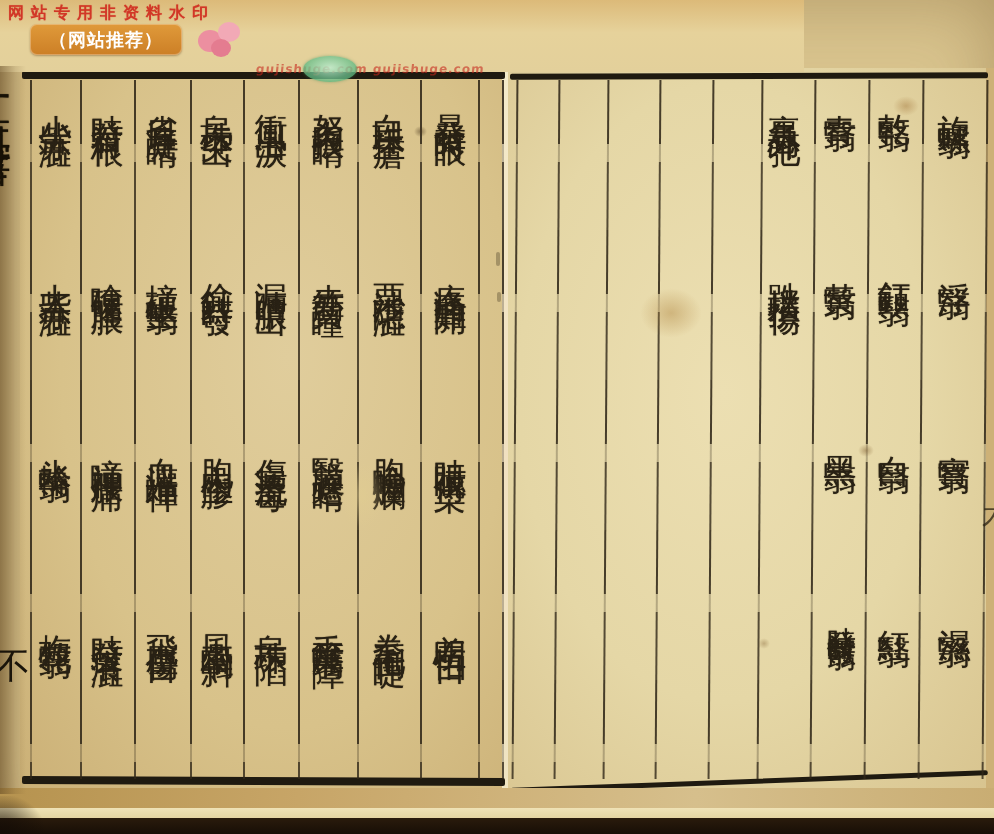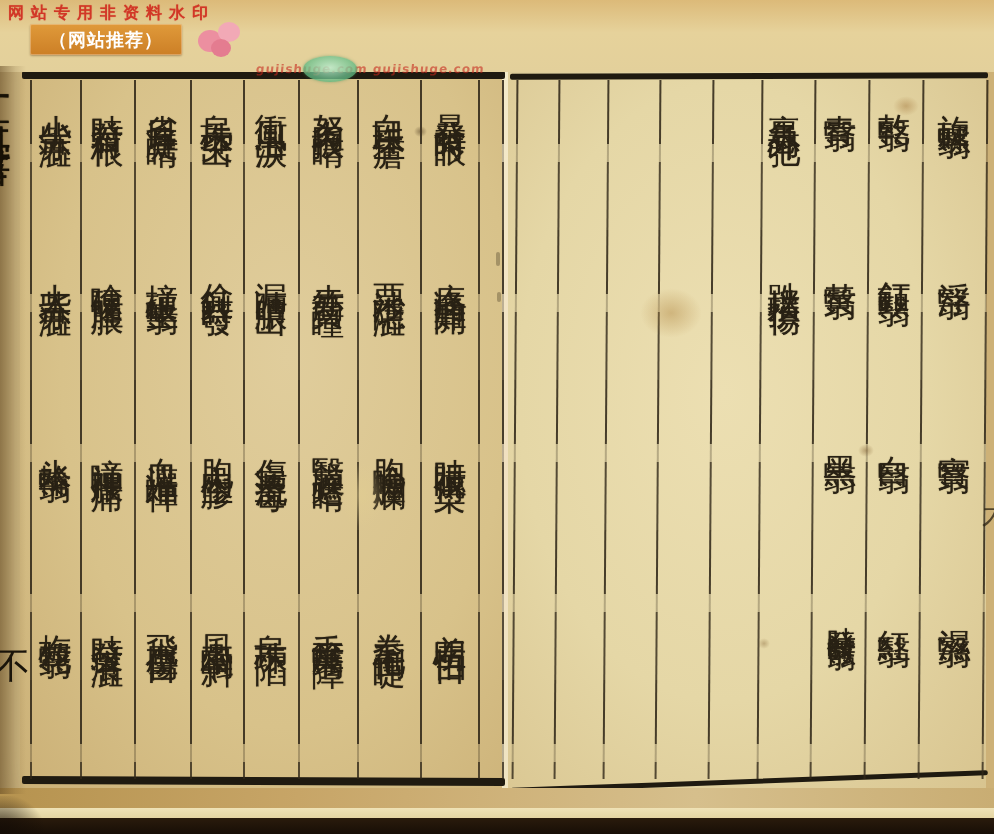--- a/index.html
+++ b/index.html
@@ -3,28 +3,28 @@
 <meta charset="utf-8">
 <style>
   html,body{margin:0;padding:0;}
   body{width:994px;height:834px;overflow:hidden;position:relative;
        font-family:"DejaVu Serif","Liberation Serif",serif;
        background:#d9c48e;}
   .screen{position:absolute;inset:0;overflow:hidden;
        box-shadow:inset 0 0 70px rgba(110,80,35,.38);}
 
   
-  .top-strip{position:absolute;left:0;top:0;width:994px;height:72px;
+  .top-strip{position:absolute;left:0;top:0;width:804px;height:72px;
        background:linear-gradient(180deg,#dcba79 0%,#e6d29b 45%,#e3d09b 100%);}
   .wm-red-line{position:absolute;left:8px;top:3px;font-size:16px;font-weight:bold;
        letter-spacing:7px;color:#d0241a;opacity:.88;white-space:nowrap;
        text-shadow:0 0 1px rgba(208,36,26,.6);
        font-family:"DejaVu Sans","Liberation Sans",sans-serif;}
   .wm-badge{position:absolute;left:30px;top:24px;width:152px;height:31px;
-       background:linear-gradient(180deg,#e09a3a,#cc7f26);border-radius:2px;
+       background:linear-gradient(180deg,#e09a3a,#cc7f26);border-radius:7px;
        display:flex;align-items:center;justify-content:center;
        box-shadow:0 1px 2px rgba(90,60,20,.4), inset 0 0 0 1px rgba(255,255,255,.28);}
   .wm-badge span{color:#fff;font-weight:bold;font-size:18px;letter-spacing:1px;
        font-family:"DejaVu Sans","Liberation Sans",sans-serif;white-space:nowrap;}
   .wm-flower{position:absolute;left:198px;top:22px;width:56px;height:40px;}
   .wm-flower i{position:absolute;border-radius:50%;display:block;}
   .wm-flower .f1{left:0;top:8px;width:24px;height:22px;background:#ec8fa0;}
   .wm-flower .f2{left:20px;top:0;width:22px;height:20px;background:#f2a9b6;}
   .wm-flower .f3{left:13px;top:17px;width:20px;height:18px;background:#e47c90;}
   .wm-site{position:absolute;left:252px;top:10px;font-size:42px;font-weight:bold;

